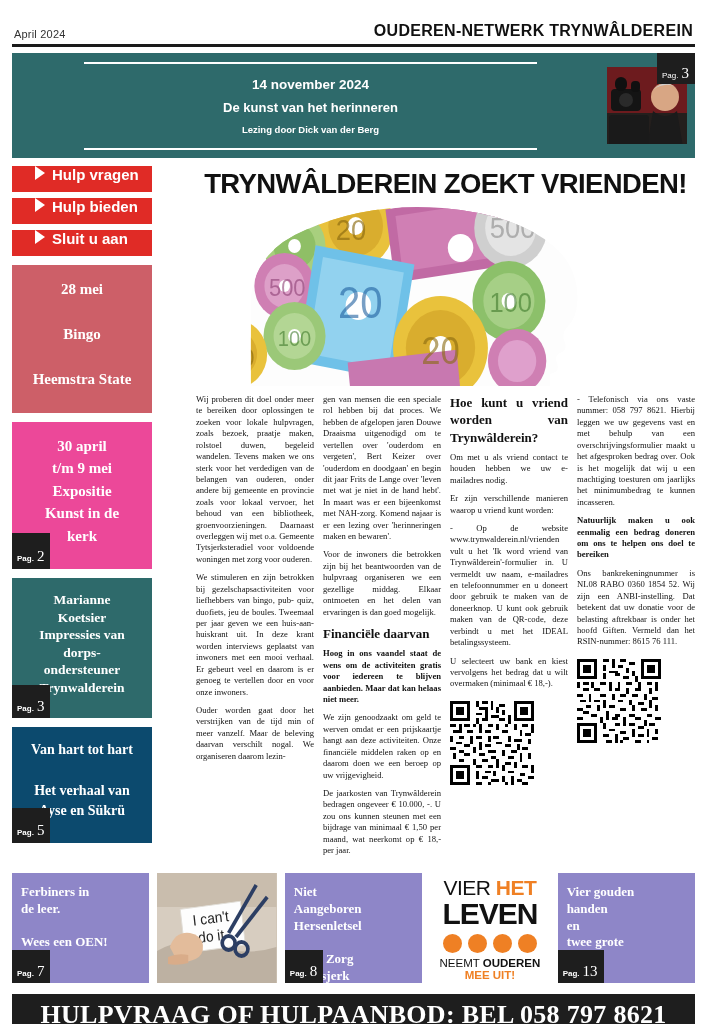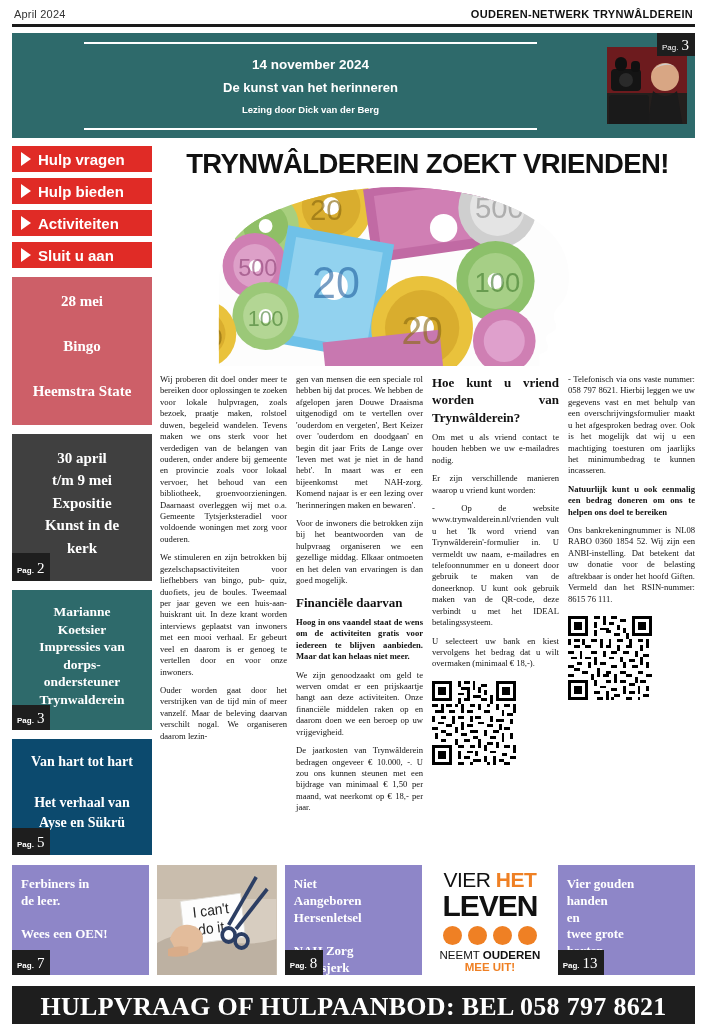--- a/index.html
+++ b/index.html
@@ -7,23 +7,23 @@
     width: 707px; height: 1024px;
     background: #ffffff;
     font-family: "Liberation Serif", serif;
     color: #111;
     overflow: hidden;
   }
   .page { width: 707px; height: 1024px; padding: 0 12px; position: relative; }
 
   
   .topbar { display: flex; justify-content: space-between; align-items: flex-end;
-            padding: 8px 2px 4px 2px; }
+            padding: 22px 2px 4px 2px; }
   .topbar .date { font-family: "Liberation Sans", sans-serif; font-size: 11px; color: #333; letter-spacing: .2px; }
-  .topbar .org  { font-family: "Liberation Sans", sans-serif; font-size: 11px; font-weight: bold;
+  .topbar .org  { font-family: "Liberation Sans", sans-serif; font-size: 16px; font-weight: bold;
                   letter-spacing: .3px; color: #111; }
   .rule { height: 3px; background: #1a1a1a; margin-bottom: 6px; }
 
   
   .masthead-row { display: flex; gap: 7px; height: 105px; }
   .masthead { position: relative; flex: 0 0 365px; background: #f2c318; overflow: hidden; }
   .logo-mark { position: absolute; left: 10px; top: 4px; width: 96px; height: 96px; }
   .masthead-title { position: absolute; left: 48px; top: 18px;
       font-family: "Liberation Serif", serif; font-size: 46px; color: #222; letter-spacing: -0.5px; }
   .masthead-sub { position: absolute; right: 13px; bottom: 9px;
@@ -34,44 +34,44 @@
            display: flex; overflow: hidden; }
   .promo-text { flex: 1 1 auto; padding: 8px 6px 8px 8px; text-align: center;
                 display: flex; flex-direction: column; justify-content: space-between; }
   .promo-hr { height: 2px; background: #fff; width: 78%; margin: 1px auto 0 auto; }
   .promo-date { font-family: "Liberation Sans", sans-serif; font-size: 13.5px; font-weight: bold; margin-top: 4px;}
   .promo-title { font-family: "Liberation Sans", sans-serif; font-size: 13px; font-weight: bold; line-height: 1.22; }
   .promo-speaker { font-family: "Liberation Sans", sans-serif; font-size: 9.5px; font-weight: bold; margin-bottom:3px;}
   .promo-photo { flex: 0 0 80px; margin: 14px 8px 14px 0; position: relative; overflow: hidden;
                  background: linear-gradient(180deg,#7d1f22 0%,#5a1518 42%,#2b2b2b 100%); }
   .pag-badge { position: absolute; background: #1e1e1e; color: #fff;
-               font-family: "Liberation Sans", sans-serif; font-size: 8px; padding: 4px 6px 2px 5px;
+               font-family: "Liberation Sans", sans-serif; font-size: 8px; padding: 12px 6px 2px 5px;
                display: flex; align-items: baseline; gap: 3px; }
   .pag-badge b { font-family: "Liberation Serif", serif; font-size: 15px; font-weight: normal; }
   .promo .pag-badge { top: 0; right: 0; }
 
   
   .body-grid { display: flex; gap: 8px; margin-top: 8px; }
   .sidebar { flex: 0 0 140px; }
-  .content { flex: 1 1 auto; }
+  .content { flex: 1 1 auto; margin-left: 36px; }
 
   
   .navbtn { background: #e02b26; color: #fff; height: 26px; margin-bottom: 6px;
-            display: flex; align-items: center; gap: 7px; padding-left: 9px;
+            display: flex; align-items: flex-start; gap: 7px; padding-left: 23px;
             font-family: "Liberation Sans", sans-serif; font-size: 15px; font-weight: bold; }
   .tri { width: 0; height: 0; border-left: 10px solid #fff;
          border-top: 7px solid transparent; border-bottom: 7px solid transparent; }
 
   
   .card { position: relative; margin-top: 9px; padding: 13px 8px 22px 8px;
           color: #fff; text-align: center; font-family: "Liberation Serif", serif;
           font-weight: bold; font-size: 15px; line-height: 1.5; }
   .card .pag-badge { left: 0; bottom: 0; }
   .card.c-rose  { background: #cd5f68; }
-  .card.c-peach { background: #404040; }
+  .card.c-peach { background: #ec4899; }
   .card.c-teal  { background: #2e6a6b; font-size: 13.5px; line-height: 1.3; }
   .card.c-blue  { background: #0c4a6e; font-size: 14px; line-height: 1.45; }
 
   
   .headline { font-family: "Liberation Sans", sans-serif; font-weight: bold;
               font-size: 27.5px; text-align: center; letter-spacing: -0.6px;
               margin: 2px 0 6px 0; }
   .hero { height: 180px; position: relative; overflow: hidden; background: #fff; }
 
   
@@ -154,24 +154,20 @@
   <div class="body-grid">
 
     <div class="sidebar">
       <div class="navbtn">
         <span class="tri"></span>
         <span>Hulp vragen</span>
       </div>
       <div class="navbtn">
         <span class="tri"></span>
         <span>Hulp bieden</span>
-      </div>
-      <div class="navbtn">
-        <span class="tri"></span>
-        <span>Activiteiten</span>
       </div>
       <div class="navbtn">
         <span class="tri"></span>
         <span>Sluit u aan</span>
       </div>
 
       <div class="card c-rose">
         <span class="txt" style="white-space: pre-line;">28 mei
 
 Bingo
@@ -393,21 +389,21 @@
               <rect x="9" y="28" width="2" height="1"></rect>
                 <rect x="13" y="28" width="1" height="1"></rect>
                 <rect x="19" y="28" width="1" height="1"></rect>
               <rect x="25" y="28" width="2" height="1"></rect>
             </g>
           </svg>
         </div>
 
         <div class="col">
           <p>-        Telefonisch via ons vaste nummer: 058 797 8621. Hierbij leggen we uw gegevens vast en met behulp van een overschrijvingsformulier maakt u het afgesproken bedrag over. Ook is het mogelijk dat wij u een machtiging toesturen om jaarlijks het minimumbedrag te kunnen incasseren.</p>
-          <p class="b">Natuurlijk kunt u ook eenmalig een bedrag doneren om ons te helpen ons doel te bereiken</p>
+          <p class="b">Natuurlijk maken u ook eenmalig een bedrag doneren om ons te helpen ons doel te bereiken</p>
           <p>Ons bankrekeningnummer is NL08 RABO 0360 1854 52. Wij zijn een ANBI-instelling. Dat betekent dat uw donatie voor de belasting aftrekbaar is onder het hoofd Giften. Vermeld dan het RSIN-nummer: 8615 76 111.</p>
           <svg class="qr" viewBox="0 0 29 29" shape-rendering="crispEdges">
             <rect width="29" height="29" fill="#fff"></rect>
             <g fill="#000">
               <path d="M0 0h7v7H0zM1 1v5h5V1z" fill-rule="evenodd"></path>
                 <rect x="2" y="2" width="3" height="3"></rect>
               <path d="M22 0h7v7h-7zM23 1v5h5V1z" fill-rule="evenodd"></path>
                 <rect x="24" y="2" width="3" height="3"></rect>
               <path d="M0 22h7v7H0zM1 23v5h5v-5z" fill-rule="evenodd"></path>
                 <rect x="2" y="24" width="3" height="3"></rect>

